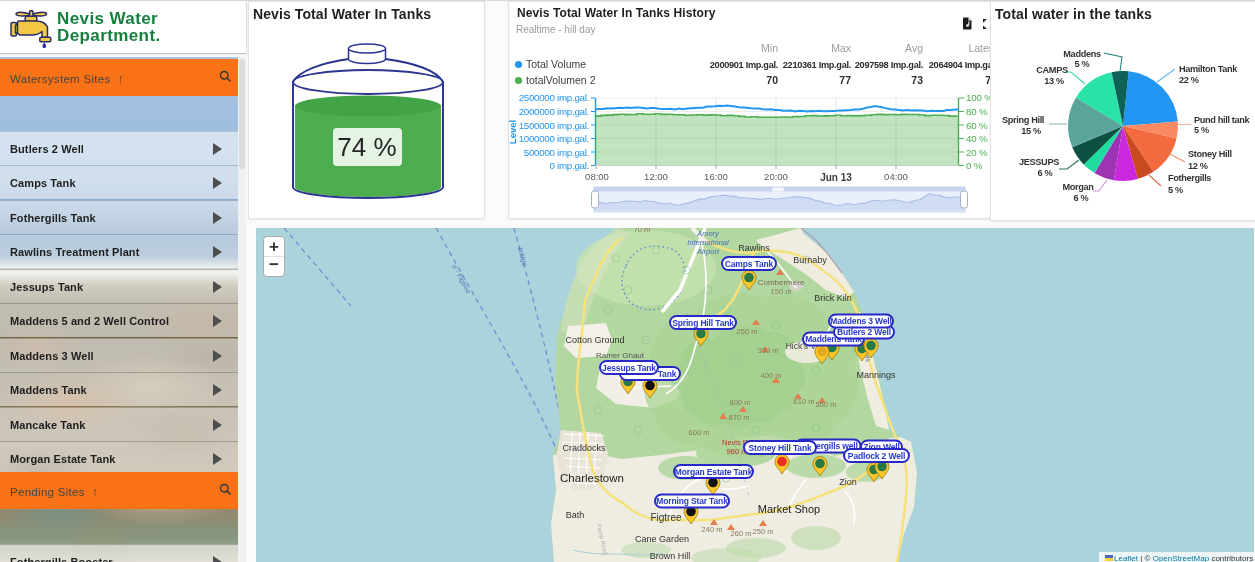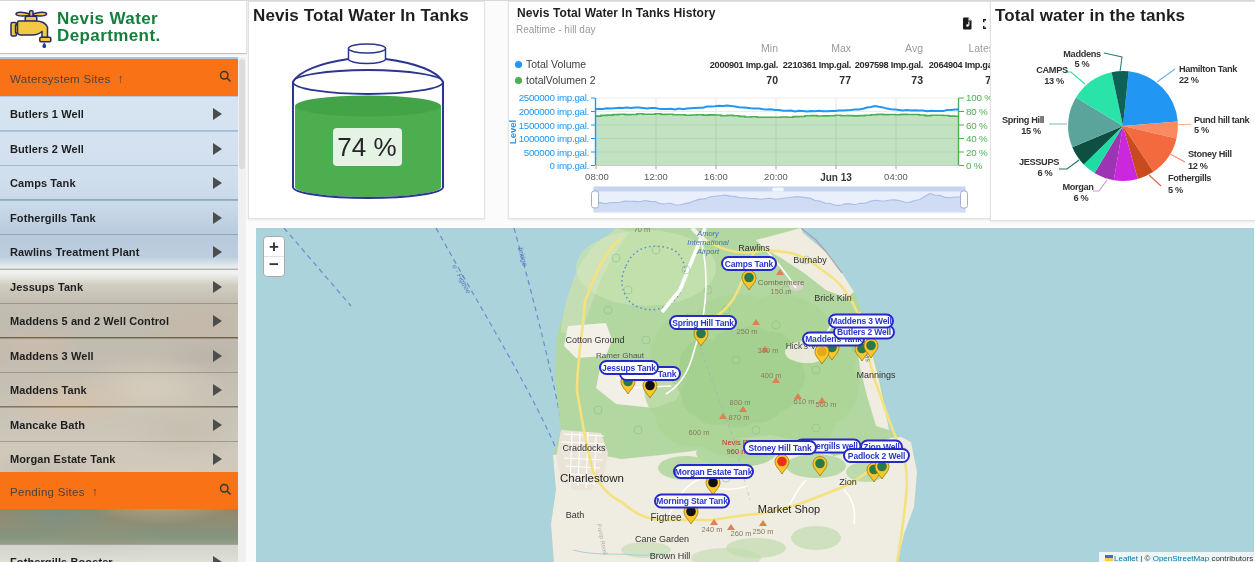--- a/index.html
+++ b/index.html
@@ -30,21 +30,21 @@
 .row b{position:absolute;left:10px;top:11px;font-size:11px;font-weight:bold;color:#1e1e1e;letter-spacing:.1px}
 .row i{position:absolute;right:16px;top:11px;width:0;height:0;border-left:9px solid #4d4d4d;border-top:6px solid transparent;border-bottom:6px solid transparent}
 #scrolltrack{position:absolute;left:238px;top:56px;width:8px;height:506px;background:#f0f0f0}
 #scrollthumb{position:absolute;left:239px;top:58px;width:6px;height:110px;background:#dcdcdc;border-radius:3px}
 
 #tankcard{left:248px;top:0;width:237px;height:218px}
 
 #histcard{left:508px;top:0;width:568px;height:218px;overflow:hidden}
 
 #piecard{left:990px;top:0;width:288px;height:220px}
-.ctitle{position:absolute;left:4px;top:4px;font-size:17px;font-weight:bold;color:#1f1f1f;letter-spacing:.1px}
+.ctitle{position:absolute;left:4px;top:4px;font-size:14px;font-weight:bold;color:#1f1f1f;letter-spacing:.1px}
 
 #map{position:absolute;left:256px;top:227px;width:998px;height:335px;background:#abd3dc}
 </style></head><body>
 <div id="page">
 
 <div class="card" id="logocard">
 <svg width="44" height="40" viewBox="0 0 44 40" style="position:absolute;left:9px;top:8px">
   <g fill="#f2c844" stroke="#272b66" stroke-width="1.5" stroke-linejoin="round">
     <rect x="2" y="13.5" width="5.5" height="13.5" rx="1.5"></rect>
     <rect x="6.5" y="16" width="4.5" height="8"></rect>
@@ -62,24 +62,20 @@
 
 <div id="sidebar">
       <div id="photo"></div>
 <div class="shead" style="top:2px">
         <span>Watersystem Sites&nbsp; <b style="font-size:12px">↑</b></span>
  <svg class="srch" viewBox="0 0 24 24">
           <circle cx="10" cy="10" r="6" fill="none" stroke="#333" stroke-width="2.2"></circle>
           <line x1="14.5" y1="14.5" x2="20" y2="20" stroke="#333" stroke-width="2.4"></line>
         </svg>
       </div>
-<div class="row" style="top:39px;border-top-color:rgba(140,160,185,.45)">
-        <b>Butlers 1 Well</b>
-        <i></i>
-      </div>
 <div class="row" style="top:73.5px;border-top-color:rgba(140,160,185,.45)">
         <b>Butlers 2 Well</b>
         <i></i>
       </div>
 <div class="row" style="top:108px;border-top-color:rgba(120,145,175,.5)">
         <b>Camps Tank</b>
         <i></i>
       </div>
 <div class="row" style="top:142.5px;border-top-color:rgba(110,135,165,.5)">
         <b>Fothergills Tank</b>
@@ -99,21 +95,21 @@
       </div>
 <div class="row" style="top:280.5px">
         <b>Maddens 3 Well</b>
         <i></i>
       </div>
 <div class="row" style="top:315px">
         <b>Maddens Tank</b>
         <i></i>
       </div>
 <div class="row" style="top:349.5px">
-        <b>Mancake Bath</b>
+        <b>Mancake Tank</b>
         <i></i>
       </div>
 <div class="row" style="top:384px">
         <b>Morgan Estate Tank</b>
         <i></i>
       </div>
 <div class="shead" style="top:414.5px">
         <span>Pending Sites&nbsp; <b style="font-size:12px">↑</b></span>
  <svg class="srch" viewBox="0 0 24 24">
           <circle cx="10" cy="10" r="6" fill="none" stroke="#333" stroke-width="2.2"></circle>

